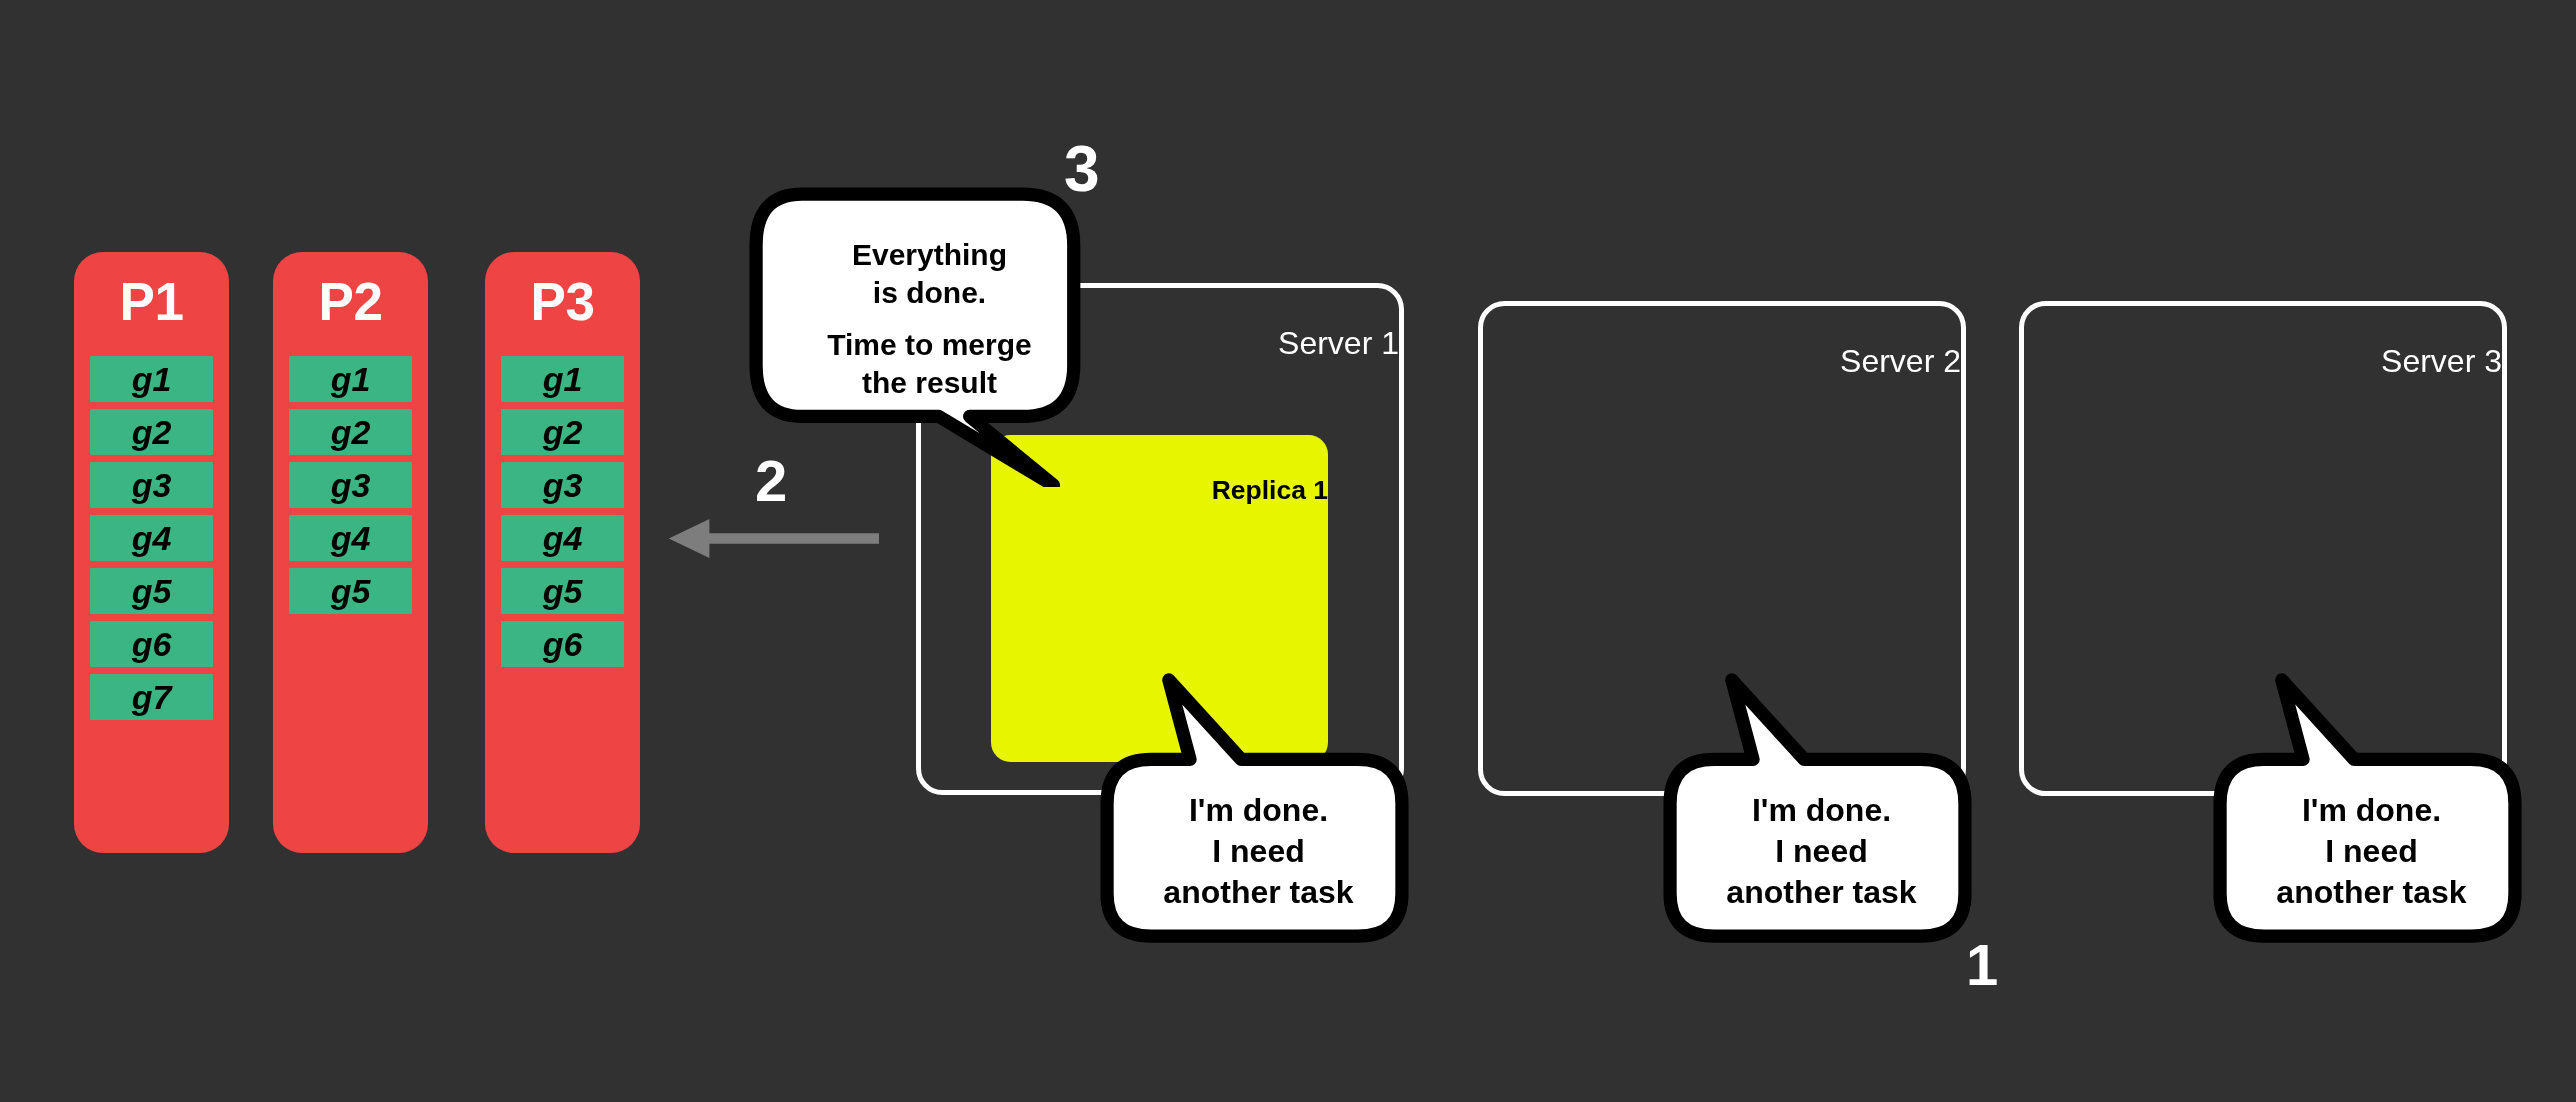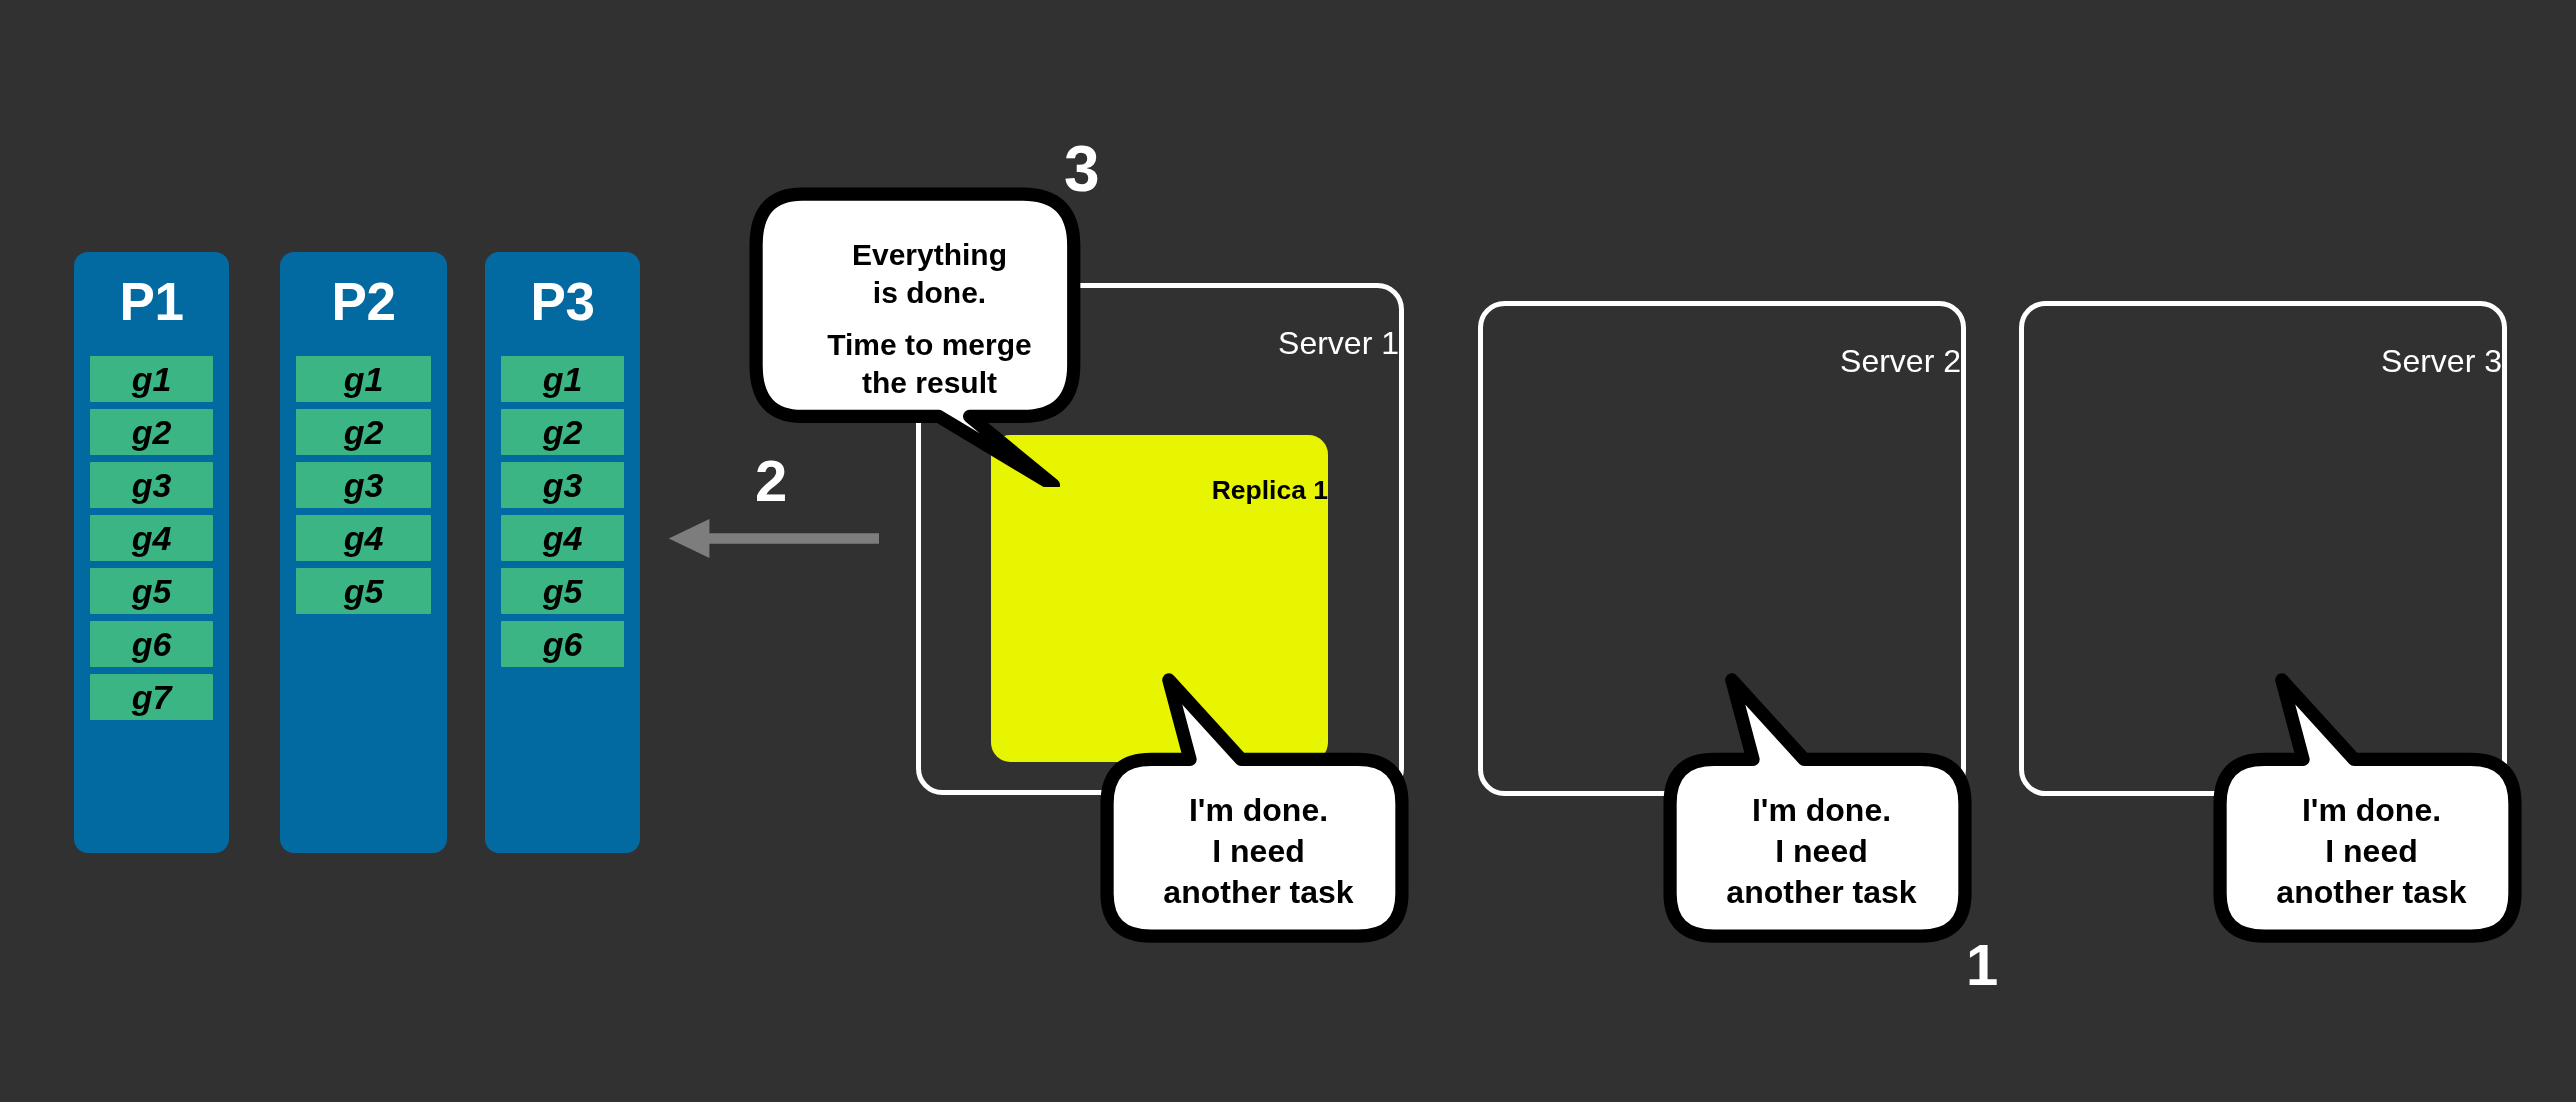--- a/index.html
+++ b/index.html
@@ -14,22 +14,22 @@
     position: relative;
     width: 2576px;
     height: 1102px;
     background: #313131;
     overflow: hidden;
   }
 
   
   .partition {
     position: absolute;
-    background: #0369a1;
-    border-radius: 14px;
+    background: #ef4444;
+    border-radius: 29px;
     box-sizing: border-box;
     padding: 0;
   }
   .partition-title {
     position: absolute;
     left: 0;
     right: 0;
     top: 23px;
     text-align: center;
     color: #ffffff;
@@ -135,21 +135,21 @@
       <div class="chunk">g1</div>
       <div class="chunk">g2</div>
       <div class="chunk">g3</div>
       <div class="chunk">g4</div>
       <div class="chunk">g5</div>
       <div class="chunk">g6</div>
       <div class="chunk">g7</div>
     </div>
   </div>
 
-  <div class="partition" style="left:280px; top:252px; width:167px; height:601px;">
+  <div class="partition" style="left:273px; top:252px; width:155px; height:601px;">
     <div class="partition-title">P2</div>
     <div class="chunk-stack">
       <div class="chunk">g1</div>
       <div class="chunk">g2</div>
       <div class="chunk">g3</div>
       <div class="chunk">g4</div>
       <div class="chunk">g5</div>
     </div>
   </div>
 

